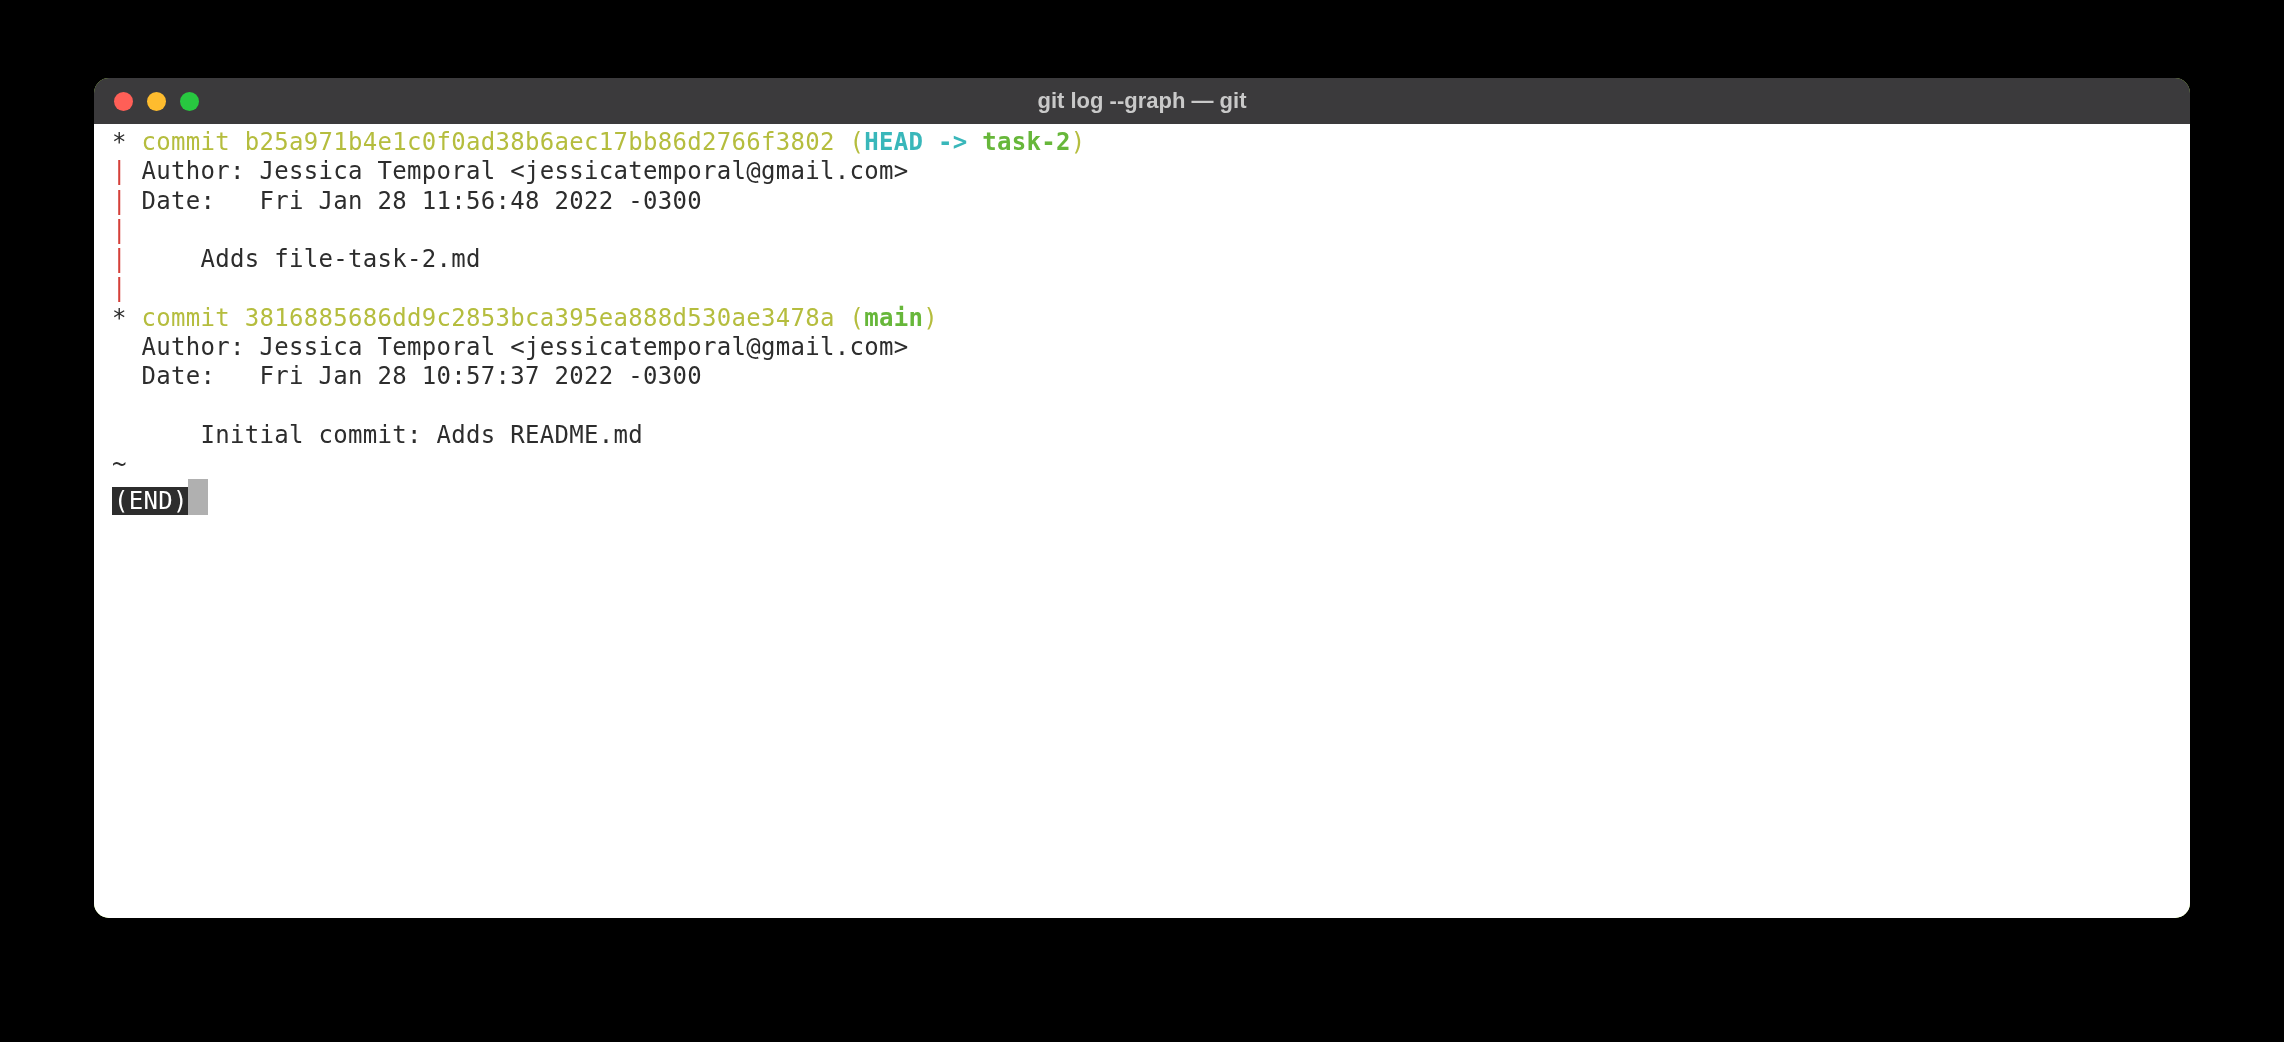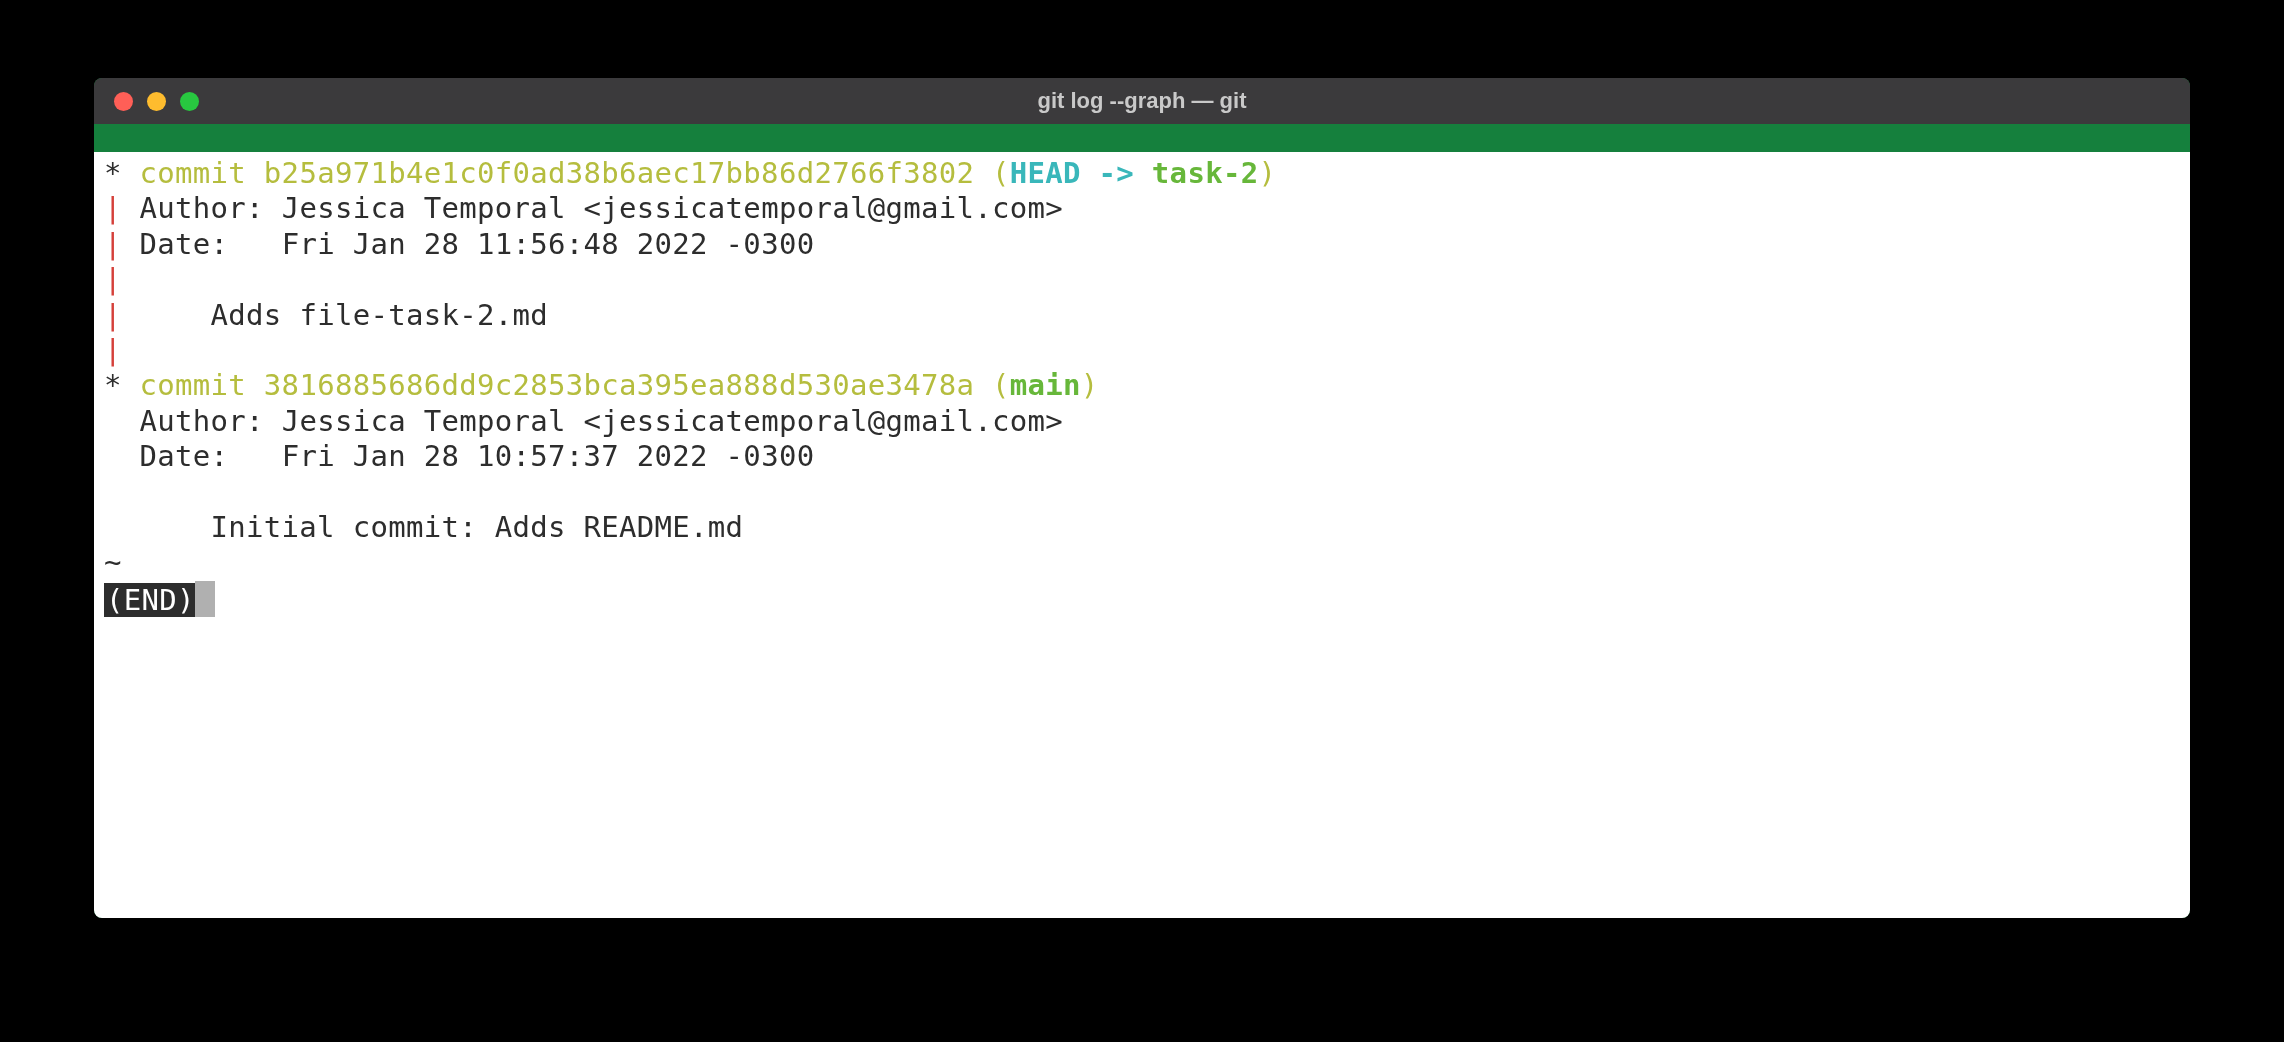--- a/index.html
+++ b/index.html
@@ -7,22 +7,22 @@
       background: #000;
       width: 2284px;
       height: 1042px;
       display: flex;
       justify-content: center;
       padding-top: 78px;
       font-family: ui-monospace, 'SF Mono', Menlo, Monaco, Consolas, monospace;
     }
     .window {
       width: 2096px;
-      background: #15803d;
-      border-radius: 8px;
+      background: #bef264;
+      border-radius: 15px;
       overflow: hidden;
       box-shadow: 0 30px 80px rgba(0,0,0,0.6);
       height: 840px;
       display: flex;
       flex-direction: column;
     }
     .titlebar {
       height: 46px;
       background: #3b3a3c;
       display: flex;
@@ -44,27 +44,26 @@
       left: 50%;
       transform: translateX(-50%);
       color: #c9c9c9;
       font-family: -apple-system, BlinkMacSystemFont, 'Helvetica Neue', sans-serif;
       font-size: 22px;
       font-weight: 600;
     }
     .terminal {
       flex: 1;
       background: #fff;
-      padding: 4px 10px 0 10px;
-      font-size: 29px;
+      padding: 4px 10px 0 18px;
+      font-size: 24px;
       line-height: 1.22;
       letter-spacing: 0.3px;
       color: #2d2d2d;
       white-space: pre;
-      margin-top: 28px;
     }
     .c-yellow { color: #b5bd3e; }
     .c-red    { color: #d5403a; }
     .c-cyan-b { color: #39b7ba; font-weight: 600; }
     .c-green-b{ color: #67b73a; font-weight: 600; }
     .end-bar {
       background: #2d2d2d;
       color: #fff;
       padding: 0 2px;
     }

